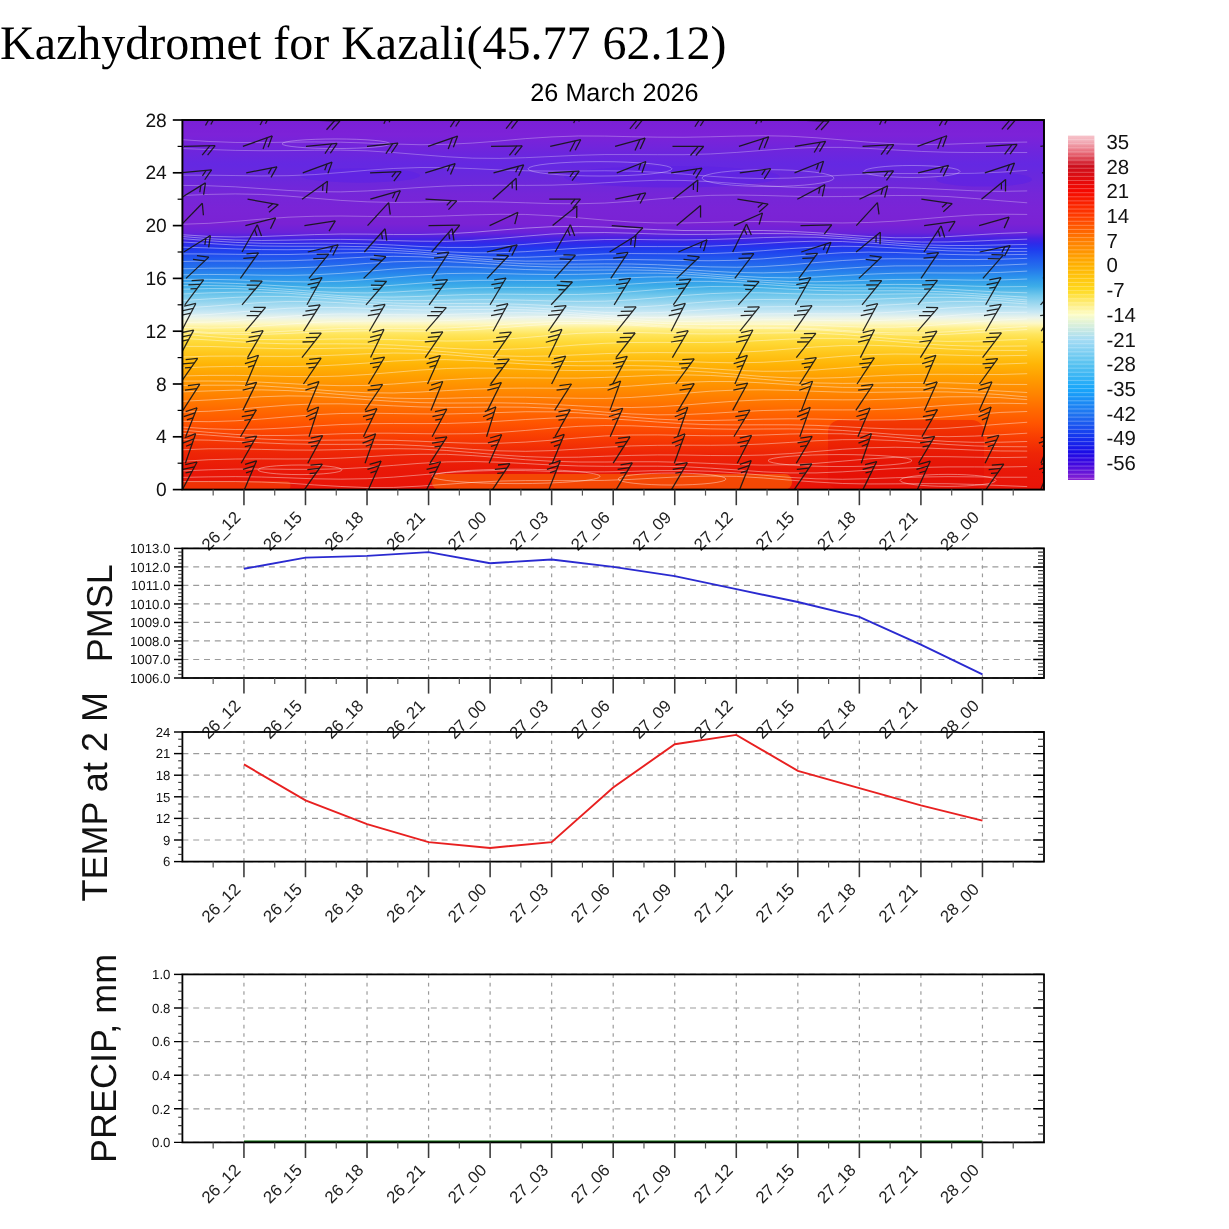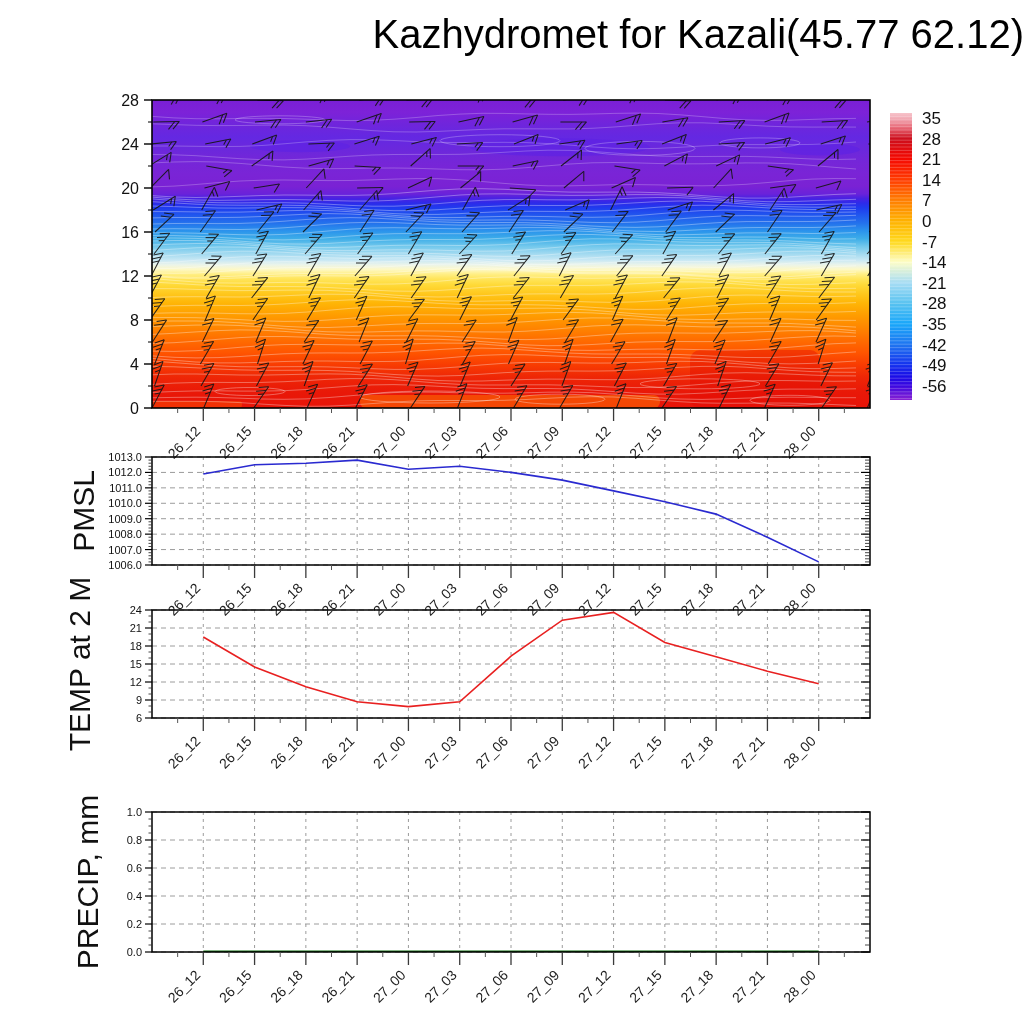--- a/index.html
+++ b/index.html
@@ -1,30 +1,31 @@
 <!DOCTYPE html>
 <html><head>
 <meta charset="utf-8">
 <style>
   html,body{margin:0;padding:0;background:#fff;}
   .page{position:relative;width:1024px;height:1024px;background:#ffffff;overflow:hidden;
         font-family:"Liberation Sans", sans-serif;}
-  .title{position:absolute;top:12px;left:0;width:1024px;text-align:right;
-         font-size:40px;font-weight:500;color:#000;letter-spacing:0px;}
+  .title{position:absolute;top:12px;left:0;width:1024px;text-align:left;
+         font-size:40px;font-weight:500;color:#000;letter-spacing:0px;font-family:Liberation Serif, serif;}
   .subtitle{position:absolute;top:66px;left:0;width:1024px;text-align:center;
             font-size:21px;color:#000;}
   .vlabel{position:absolute;transform:translate(-50%,-50%) rotate(-90deg);
           font-size:30px;color:#111;white-space:nowrap;}
   svg{position:absolute;top:0;left:0;}
 </style>
 </head>
 <body>
 
 <div class="page">
   <div class="title">Kazhydromet for Kazali(45.77 62.12)</div>
+  <div class="subtitle">26 March 2026</div>
   <div class="vlabel" style="left:84px;top:511px;">PMSL</div>
   <div class="vlabel" style="left:80px;top:664px;">TEMP at 2 M</div>
   <div class="vlabel" style="left:88px;top:882px;">PRECIP, mm</div>
   <svg id="plot" width="1024" height="1024" viewBox="0 0 1024 1024">
       <g>
         <defs>
           <linearGradient id="xsec" x1="0" y1="0" x2="0" y2="1">
             <stop offset="0%" stop-color="#7a1fd6"></stop>
             <stop offset="4%" stop-color="#7d22d8"></stop>
             <stop offset="8%" stop-color="#6f25dc"></stop>

